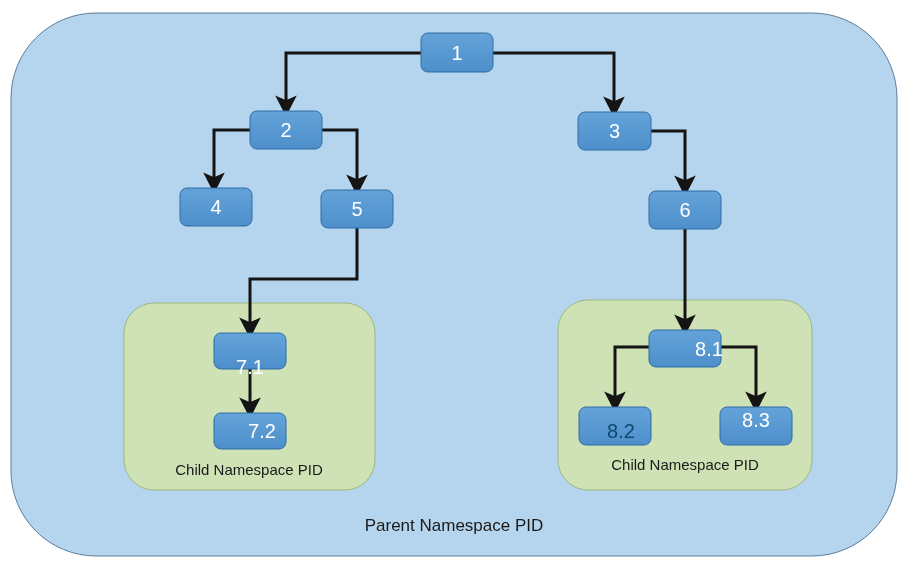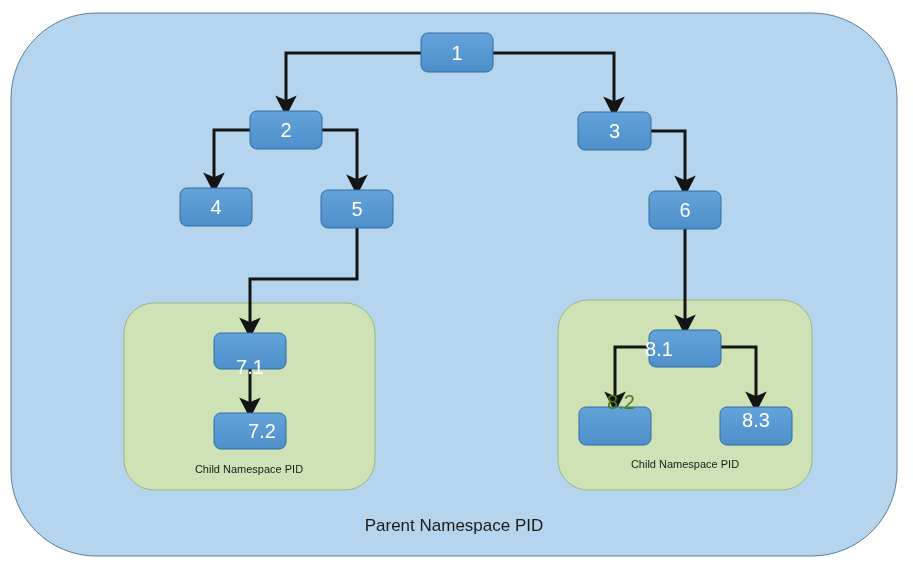--- a/index.html
+++ b/index.html
@@ -44,21 +44,21 @@
   .region-label {
     color: #1a1a1a;
     font-family: "Liberation Sans", sans-serif;
     line-height: 1;
   }
   .region-label.parent {
     font-size: 17px;
     text-align: right;
   }
   .region-label.child {
-    font-size: 11px;
+    font-size: 15px;
   }
 </style>
 </head>
 <body>
 
 <div id="diagram-root" style="background: rgb(255, 255, 255);">
 
   <svg id="diagram-svg" viewBox="0 0 913 577" xmlns="http://www.w3.org/2000/svg">
     <defs>
       <marker id="arrowhead" markerWidth="8" markerHeight="8" refX="3.2" refY="4" orient="auto" markerUnits="strokeWidth">
@@ -106,18 +106,18 @@
       <div class="region-label child" style="left: 49px; top: 455px; width: 400px; height: 28px; color: rgb(26, 26, 26);">Child Namespace PID</div>
       <div class="region-label child" style="left: 485px; top: 450px; width: 400px; height: 28px; color: rgb(26, 26, 26);">Child Namespace PID</div>
       <div class="node-label" style="left: 421px; top: 33px; width: 72px; height: 39px; color: rgb(255, 255, 255);">1</div>
       <div class="node-label" style="left: 250px; top: 111px; width: 72px; height: 38px; color: rgb(255, 255, 255);">2</div>
       <div class="node-label" style="left: 578px; top: 112px; width: 73px; height: 38px; color: rgb(255, 255, 255);">3</div>
       <div class="node-label" style="left: 180px; top: 188px; width: 72px; height: 38px; color: rgb(255, 255, 255);">4</div>
       <div class="node-label" style="left: 321px; top: 190px; width: 72px; height: 38px; color: rgb(255, 255, 255);">5</div>
       <div class="node-label" style="left: 649px; top: 191px; width: 72px; height: 38px; color: rgb(255, 255, 255);">6</div>
       <div class="node-label" style="left: 214px; top: 349px; width: 72px; height: 36px; color: rgb(255, 255, 255);">7.1</div>
       <div class="node-label" style="left: 214px; top: 413px; width: 96px; height: 36px; color: rgb(255, 255, 255);">7.2</div>
-      <div class="node-label" style="left: 623px; top: 330px; width: 72px; height: 37px; color: rgb(255, 255, 255);">8.1</div>
-      <div class="node-label" style="left: 579px; top: 383px; width: 84px; height: 38px; color: #4d7c0f;">8.2</div>
+      <div class="node-label" style="left: 673px; top: 330px; width: 72px; height: 37px; color: rgb(255, 255, 255);">8.1</div>
+      <div class="node-label" style="left: 579px; top: 412px; width: 84px; height: 38px; color: #0c4a6e;">8.2</div>
       <div class="node-label" style="left: 720px; top: 407px; width: 72px; height: 25px; color: rgb(255, 255, 255);">8.3</div>
     </div>
 
 </div>
 
 </body></html>

